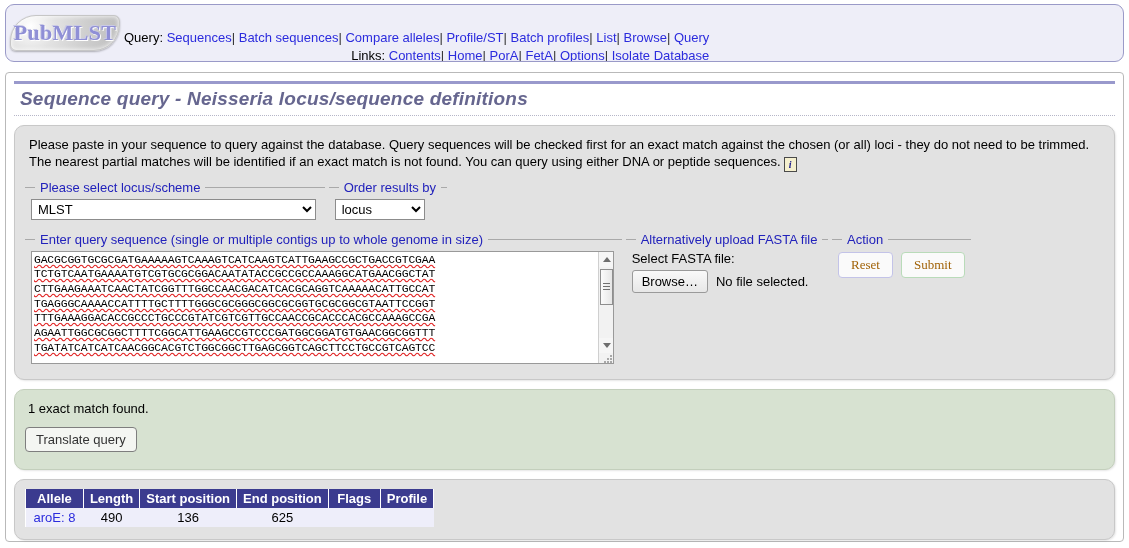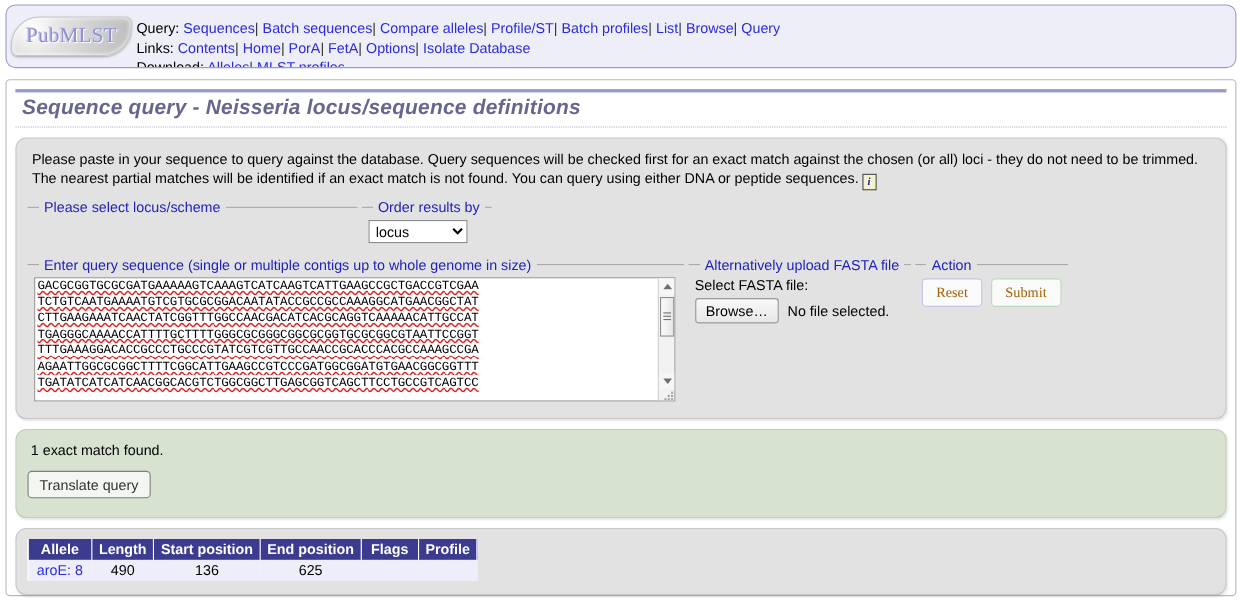--- a/index.html
+++ b/index.html
@@ -46,31 +46,32 @@
     background:
       radial-gradient(circle at 18% 30%, #ffffff 0%, #e2e2e2 28%, #cfcfcf 60%, #bdbdbd 100%);
     box-shadow: inset 0 0 5px #ffffff, 0 1px 2px rgba(0,0,0,.28);
     display: flex;
     align-items: center;
     justify-content: center;
     border: 1px solid #c6c6c6;
   }
   .logo-text {
     font-family: "Liberation Serif", serif;
-    font-weight: normal;
-    font-size: 19px;
+    font-weight: bold;
+    font-size: 22px;
     letter-spacing: .3px;
     color: #8f8fd6;
     text-shadow: 1px 1px 0 #ffffff, -1px -1px 0 #c9c9e6;
   }
   .navblock {
-    padding-top: 12px;
+    padding-top: 24px;
     line-height: 17.5px;
     font-size: 13px;
     white-space: nowrap;
+    text-align: right;
   }
   .navrow { color: #000000; }
   .navlabel { color: #000000; }
   a.navlink {
     color: #2b2bdd;
     text-decoration: none;
   }
   .sep { color: #333333; }
 
   
@@ -394,20 +395,23 @@
     <div class="panel panel-form">
 
       <div class="desc">
         <span>Please paste in your sequence to query against the database. Query sequences will be checked first for an exact match against the chosen (or all) loci - they do not need to be trimmed. The nearest partial matches will be identified if an exact match is not found. You can query using either DNA or peptide sequences.</span><span class="info-icon">i</span>
       </div>
 
       <div class="row-selects">
 
         <fieldset class="fs fs-locus">
           <legend>Please select locus/scheme</legend>
+          <select class="sel sel-locus">
+            <option>MLST</option>
+          </select>
         </fieldset>
 
         <fieldset class="fs fs-order">
           <legend>Order results by</legend>
           <select class="sel sel-order">
             <option>locus</option>
           </select>
         </fieldset>
 
       </div>

